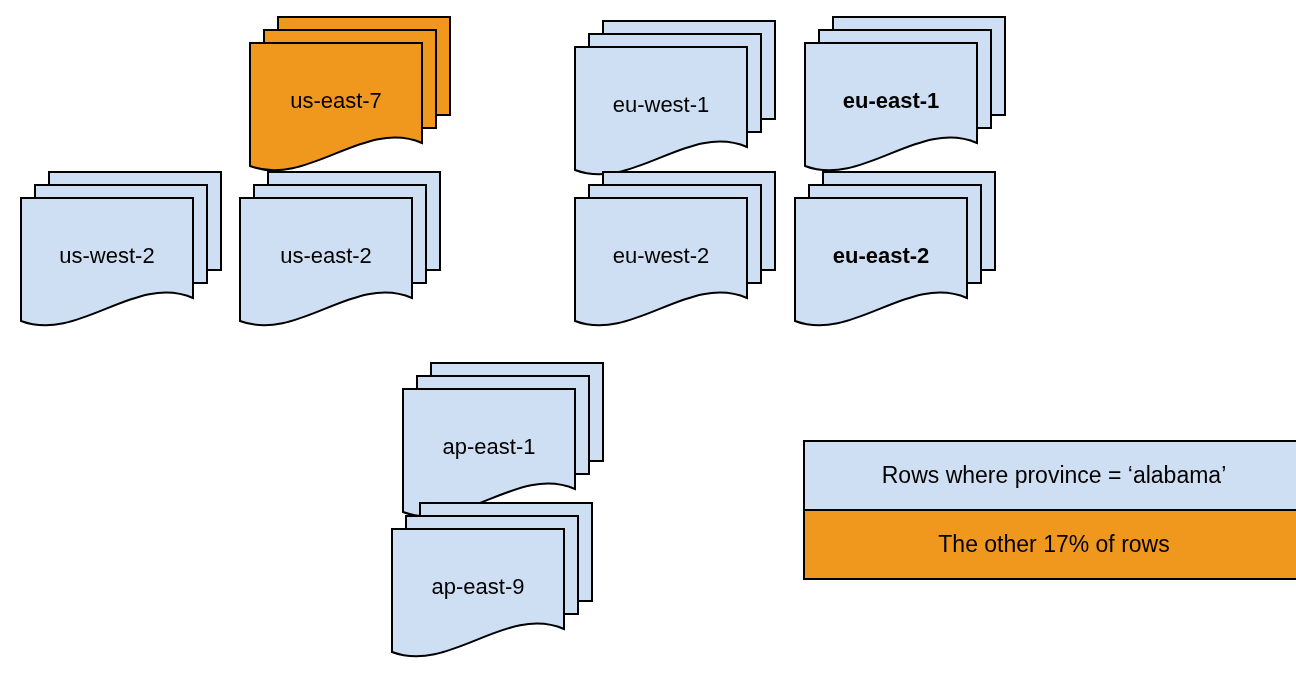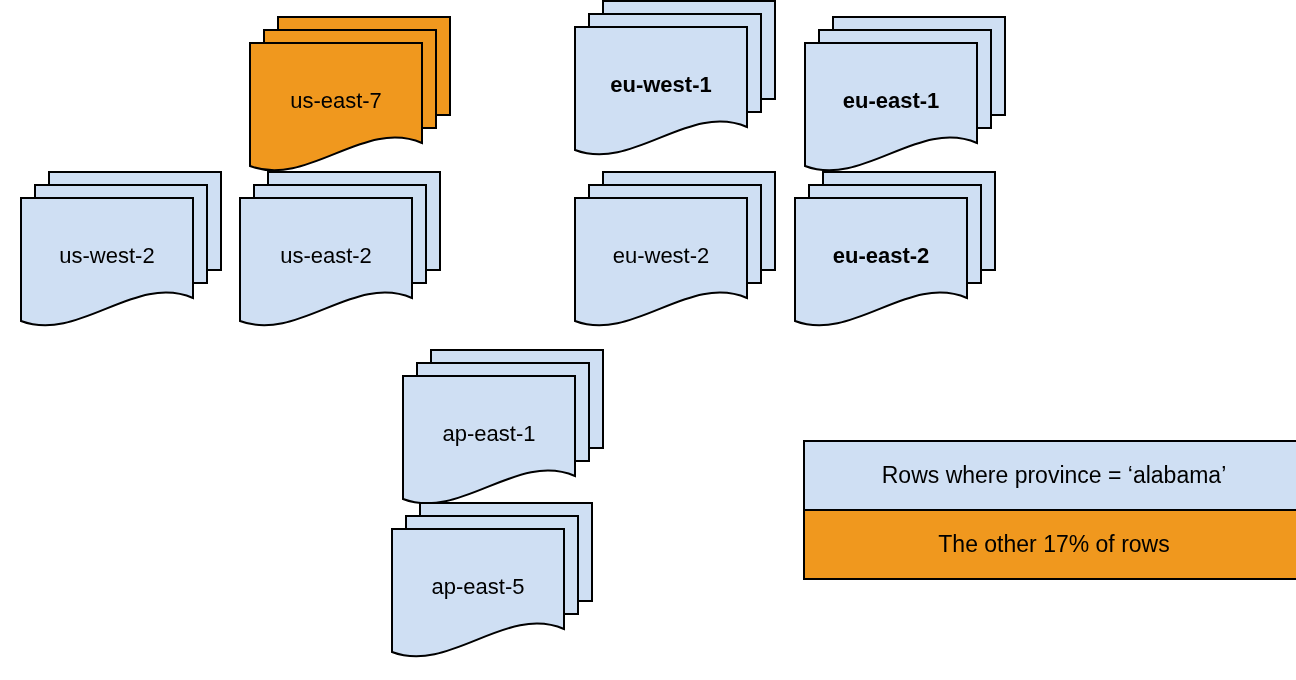--- a/index.html
+++ b/index.html
@@ -25,27 +25,27 @@
   .stack.c-orange .stack-svg { fill: var(--c-orange, #f0981e); }
   .doc-label {
     position: absolute; left: 2px; top: 27px; width: 172px; height: 116px;
     display: flex; align-items: center; justify-content: center;
     font-size: 22px; line-height: 1; white-space: nowrap;
   }
 
   
   .pos-1  { left: 19px;  top: 16px;  }
   .pos-2  { left: 248px; top: 16px;  }
-  .pos-3  { left: 573px; top: 0; font-weight: bold;  }
+  .pos-3  { left: 573px; top: 20px;  }
   .pos-4  { left: 803px; top: 16px; font-weight: bold;  }
   .pos-5  { left: 19px;  top: 171px; text-decoration: underline; }
   .pos-6  { left: 238px; top: 171px; }
   .pos-7  { left: 573px; top: 171px; }
   .pos-8  { left: 793px; top: 171px; font-weight: bold; }
-  .pos-9  { left: 401px; top: 349px; }
+  .pos-9  { left: 401px; top: 362px; }
   .pos-10 { left: 390px; top: 502px; }
 
   
   .legend {
     position: absolute; left: 803px; top: 440px; width: 502px;
   }
   .legend-row {
     box-sizing: border-box;
     height: 71px;
     border: 2px solid var(--c-stroke, #000);
@@ -127,21 +127,21 @@
     <svg class="stack-svg" viewBox="0 0 204 160">
         <use href="#docstack"></use>
       </svg>
     <div class="doc-label">ap-east-1</div>
   </div>
 
   <div class="stack pos-10 c-blue">
     <svg class="stack-svg" viewBox="0 0 204 160">
         <use href="#docstack"></use>
       </svg>
-    <div class="doc-label">ap-east-5</div>
+    <div class="doc-label">ap-east-9</div>
   </div>
 
   <div class="legend">
     <div class="legend-row c-blue">
       <span>Rows where province = ‘alabama’</span>
     </div>
     <div class="legend-row c-orange">
       <span>The other 17% of rows</span>
     </div>
   </div>

